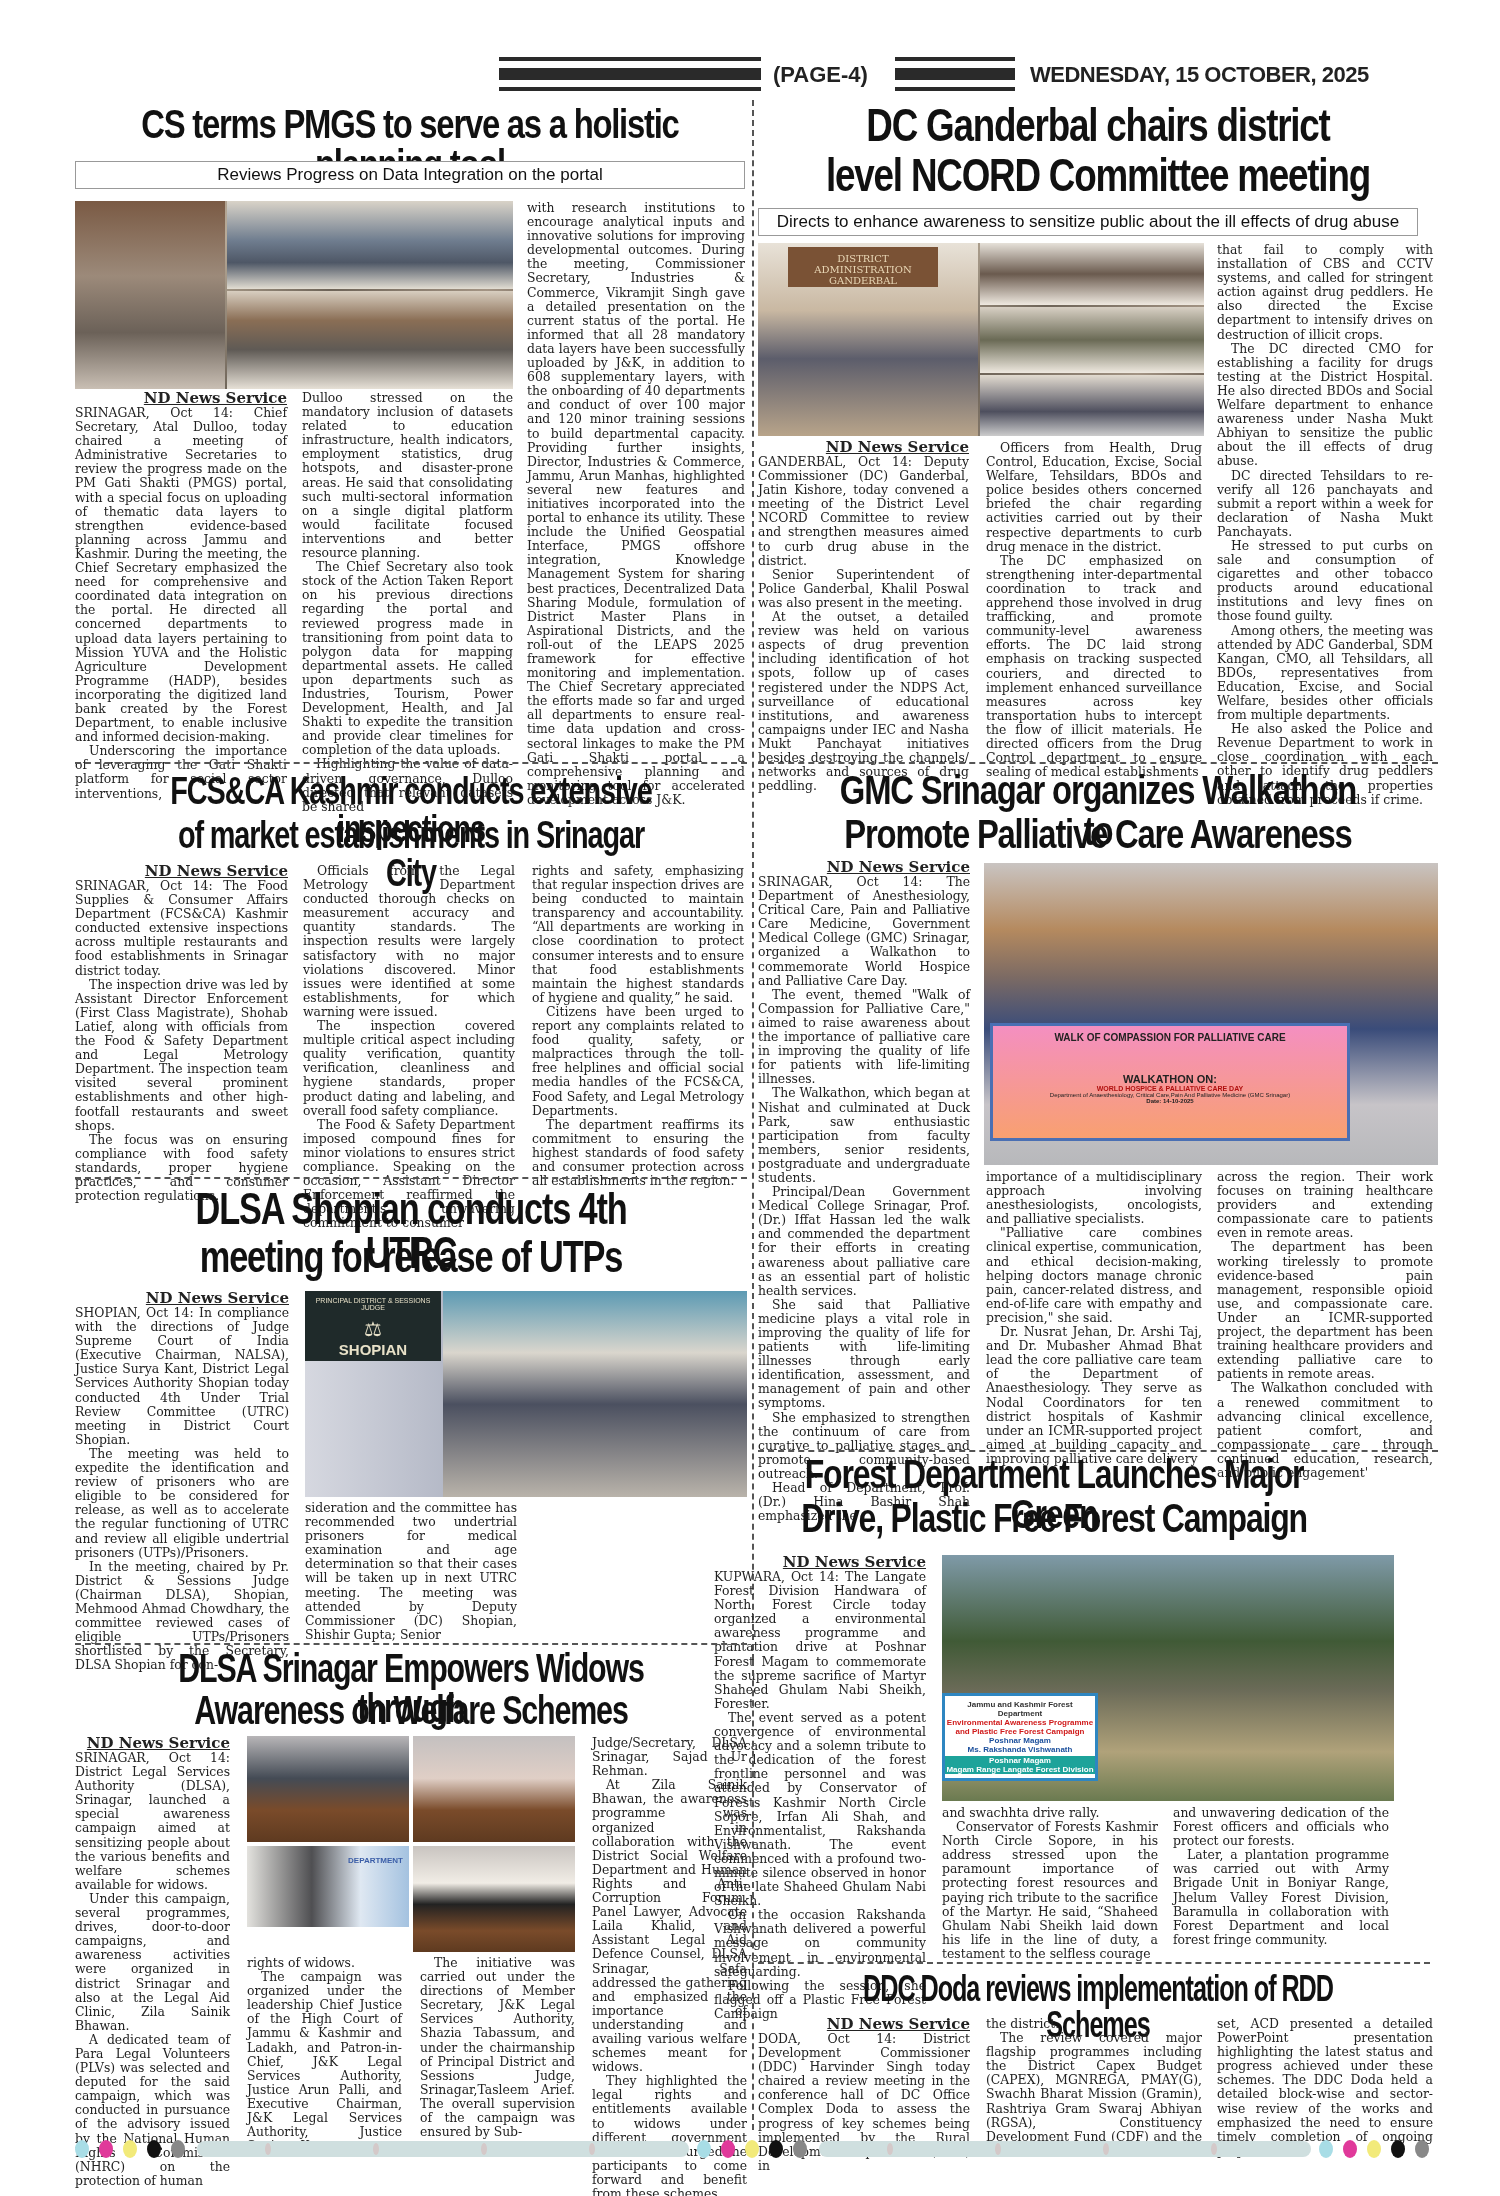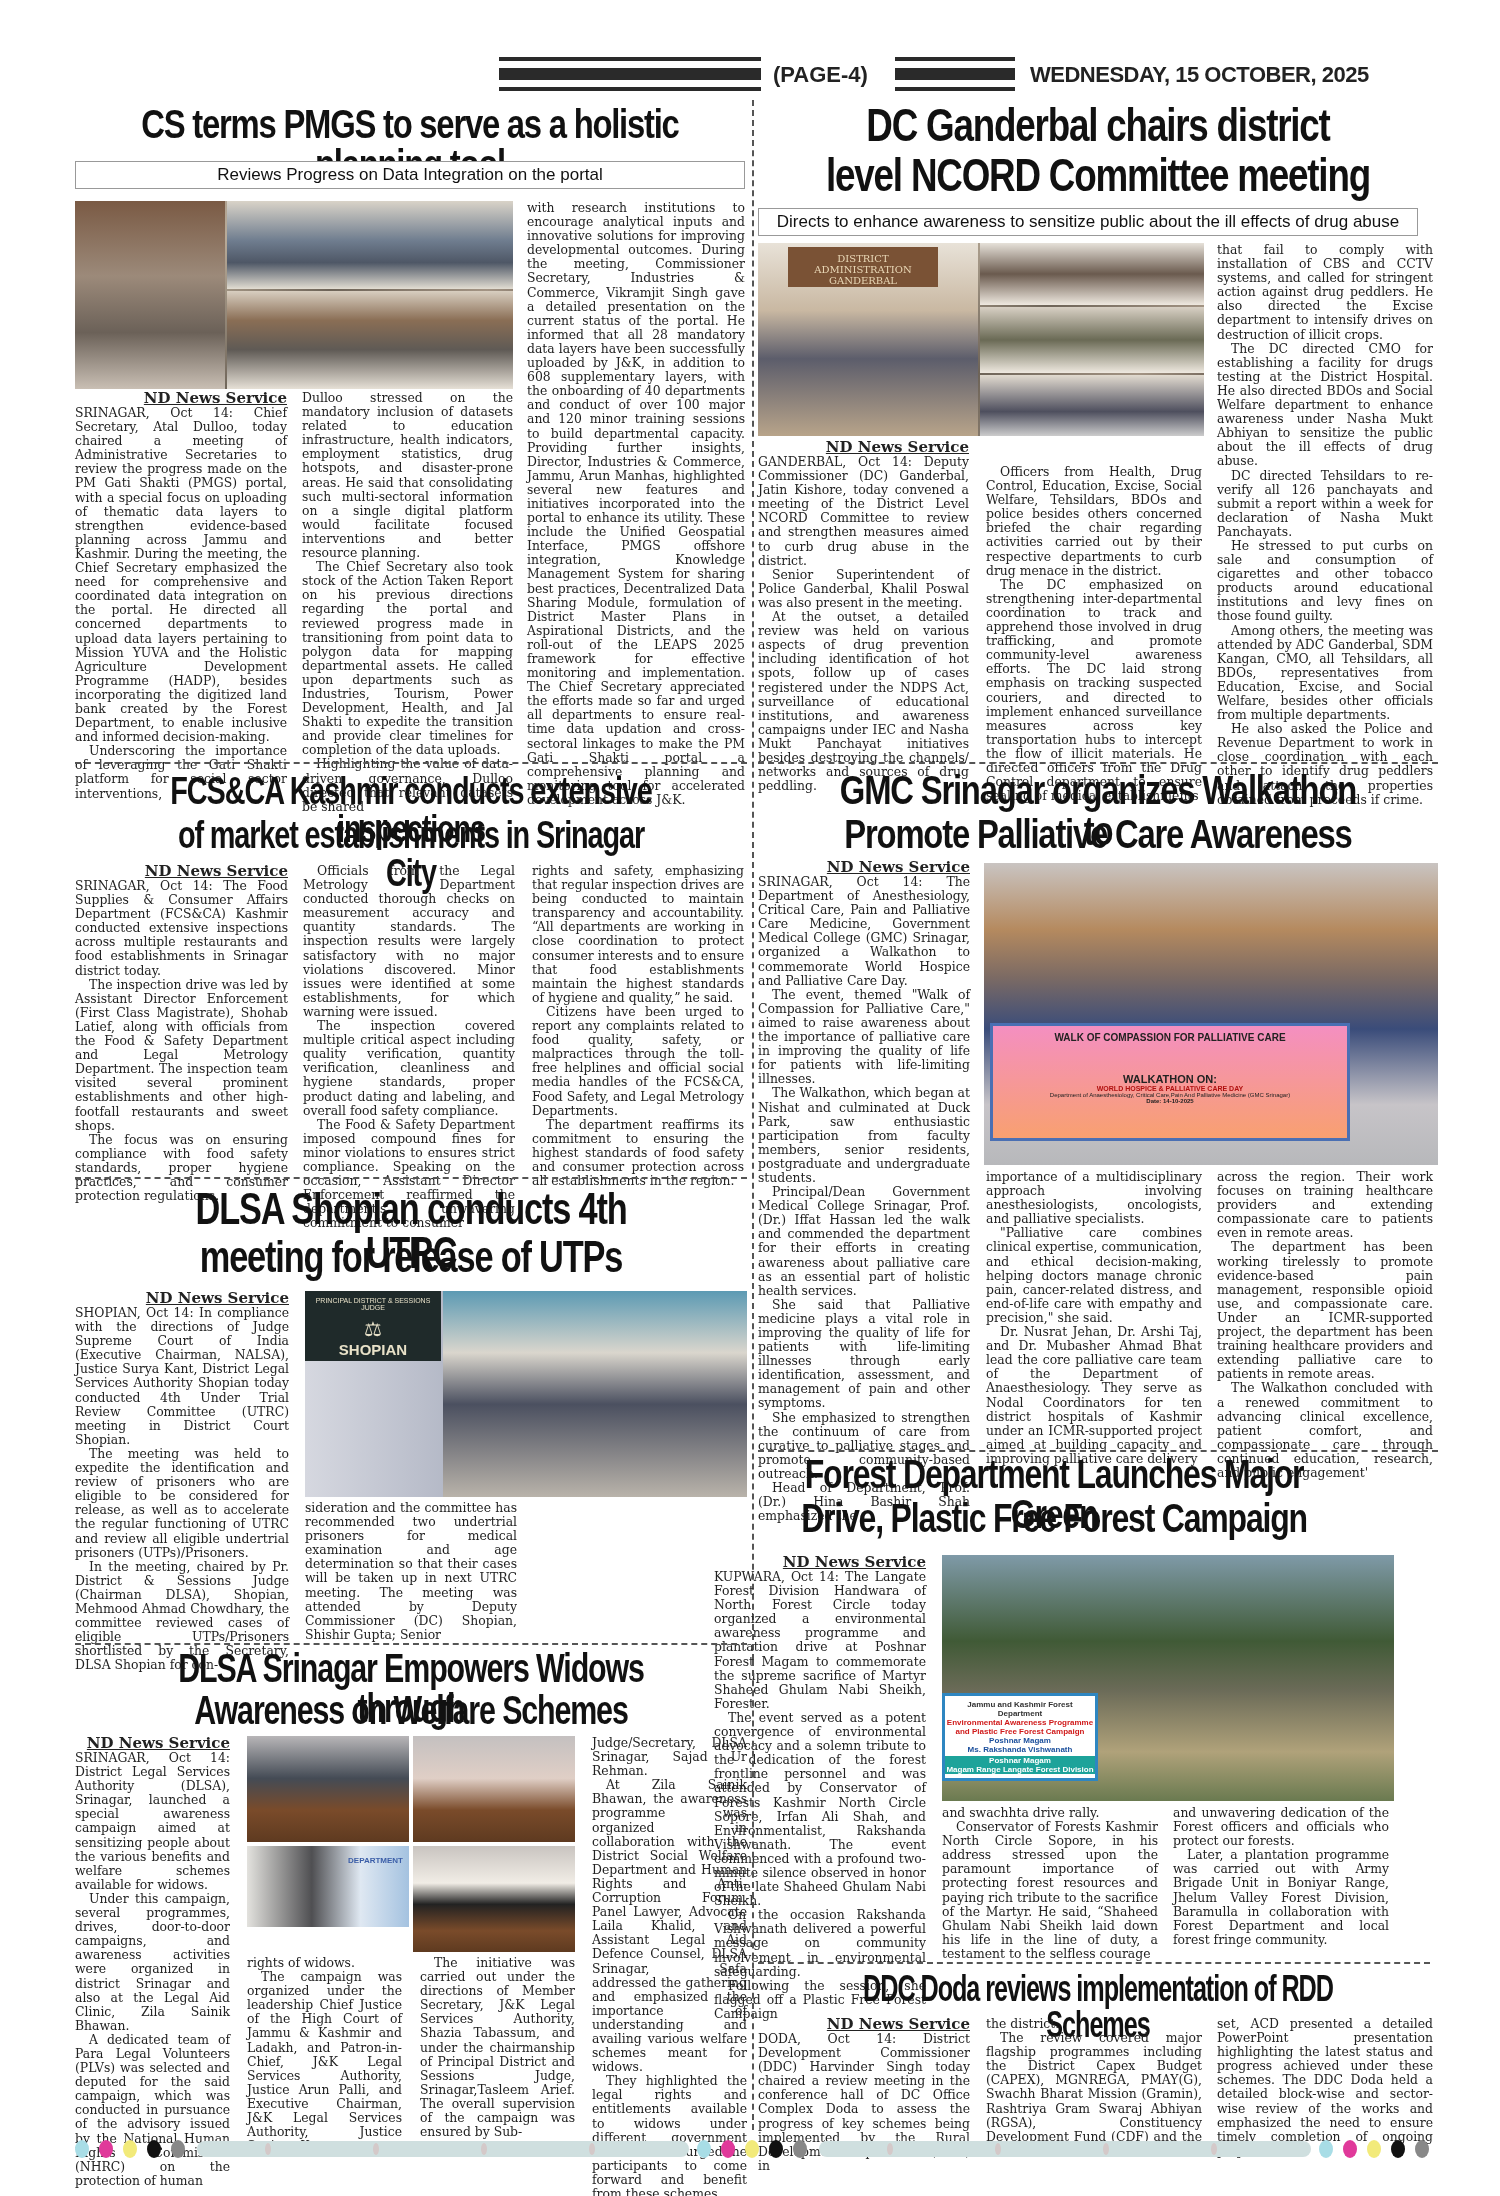--- a/index.html
+++ b/index.html
@@ -83,21 +83,21 @@
     <div style="position:absolute;left:222px;top:0;width:224px;height:62px;background:linear-gradient(180deg,#e6e1d9,#6a5a4e 50%,#efe9e0)"></div>
     <div style="position:absolute;left:222px;top:64px;width:224px;height:66px;background:linear-gradient(180deg,#d8d0c4,#6a6a55 50%,#efe9e0)"></div>
     <div style="position:absolute;left:222px;top:132px;width:224px;height:61px;background:linear-gradient(180deg,#e2dbd0,#4e4f5e 60%,#ccc)"></div>
   </div>
   <div class="col" style="position:absolute;left:0;top:340px;width:211px">
     <span class="byline">ND News Service</span>
     <p class="first">GANDERBAL, Oct 14: Deputy Commissioner (DC) Ganderbal, Jatin Kishore, today convened a meeting of the District Level NCORD Committee to review and strengthen measures aimed to curb drug abuse in the district.</p>
     <p>Senior Superintendent of Police Ganderbal, Khalil Poswal was also present in the meeting.</p>
     <p>At the outset, a detailed review was held on various aspects of drug prevention including identification of hot spots, follow up of cases registered under the NDPS Act, surveillance of educational institutions, and awareness campaigns under IEC and Nasha Mukt Panchayat initiatives besides destroying the channels/ networks and sources of drug peddling.</p>
   </div>
-  <div class="col" style="position:absolute;left:228px;top:365px;width:216px">
+  <div class="col" style="position:absolute;left:228px;top:341px;width:216px">
     <p>Officers from Health, Drug Control, Education, Excise, Social Welfare, Tehsildars, BDOs and police besides others concerned briefed the chair regarding activities carried out by their respective departments to curb drug menace in the district.</p>
     <p>The DC emphasized on strengthening inter-departmental coordination to track and apprehend those involved in drug trafficking, and promote community-level awareness efforts. The DC laid strong emphasis on tracking suspected couriers, and directed to implement enhanced surveillance measures across key transportation hubs to intercept the flow of illicit materials. He directed officers from the Drug Control department to ensure sealing of medical establishments</p>
   </div>
   <div class="col" style="position:absolute;left:459px;top:143px;width:216px">
     <p class="first">that fail to comply with installation of CBS and CCTV systems, and called for stringent action against drug peddlers. He also directed the Excise department to intensify drives on destruction of illicit crops.</p>
     <p>The DC directed CMO for establishing a facility for drugs testing at the District Hospital. He also directed BDOs and Social Welfare department to enhance awareness under Nasha Mukt Abhiyan to sensitize the public about the ill effects of drug abuse.</p>
     <p>DC directed Tehsildars to re-verify all 126 panchayats and submit a report within a week for declaration of Nasha Mukt Panchayats.</p>
     <p>He stressed to put curbs on sale and consumption of cigarettes and other tobacco products around educational institutions and levy fines on those found guilty.</p>
     <p>Among others, the meeting was attended by ADC Ganderbal, SDM Kangan, CMO, all Tehsildars, all BDOs, representatives from Education, Excise, and Social Welfare, besides other officials from multiple departments.</p>
     <p>He also asked the Police and Revenue Department to work in close coordination with each other to identify drug peddlers and attach the properties obtained from proceeds if crime.</p>

